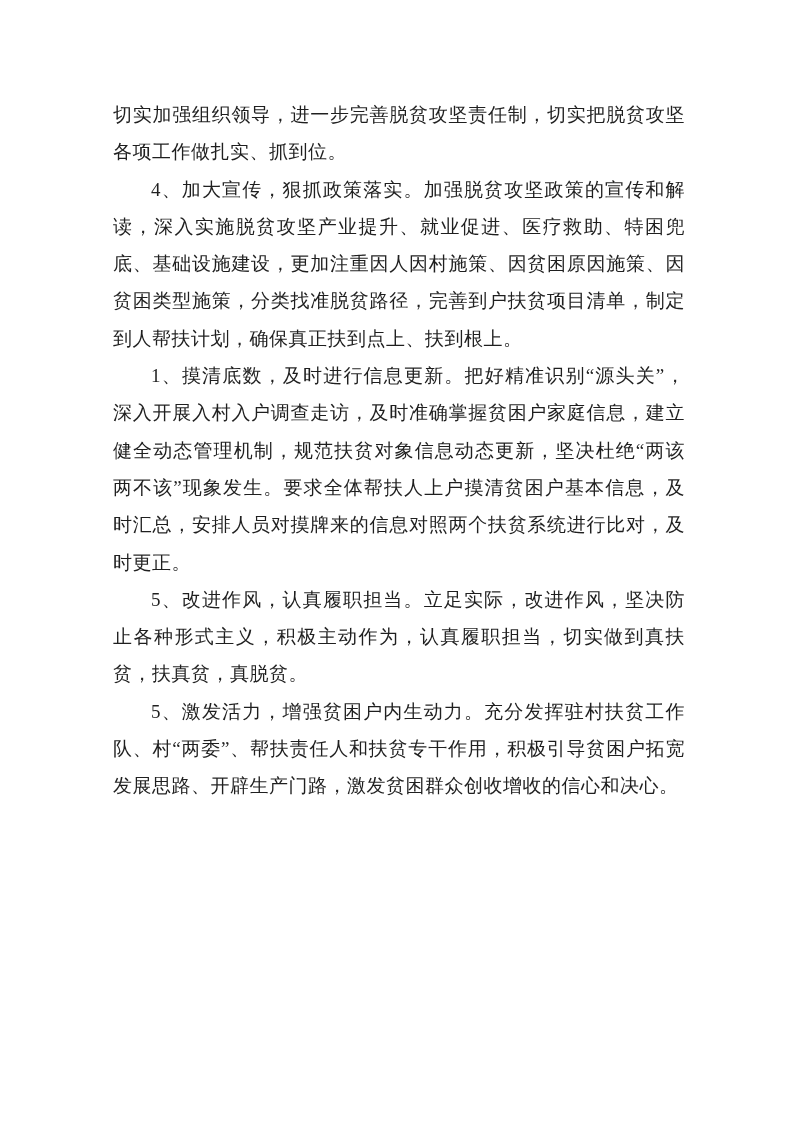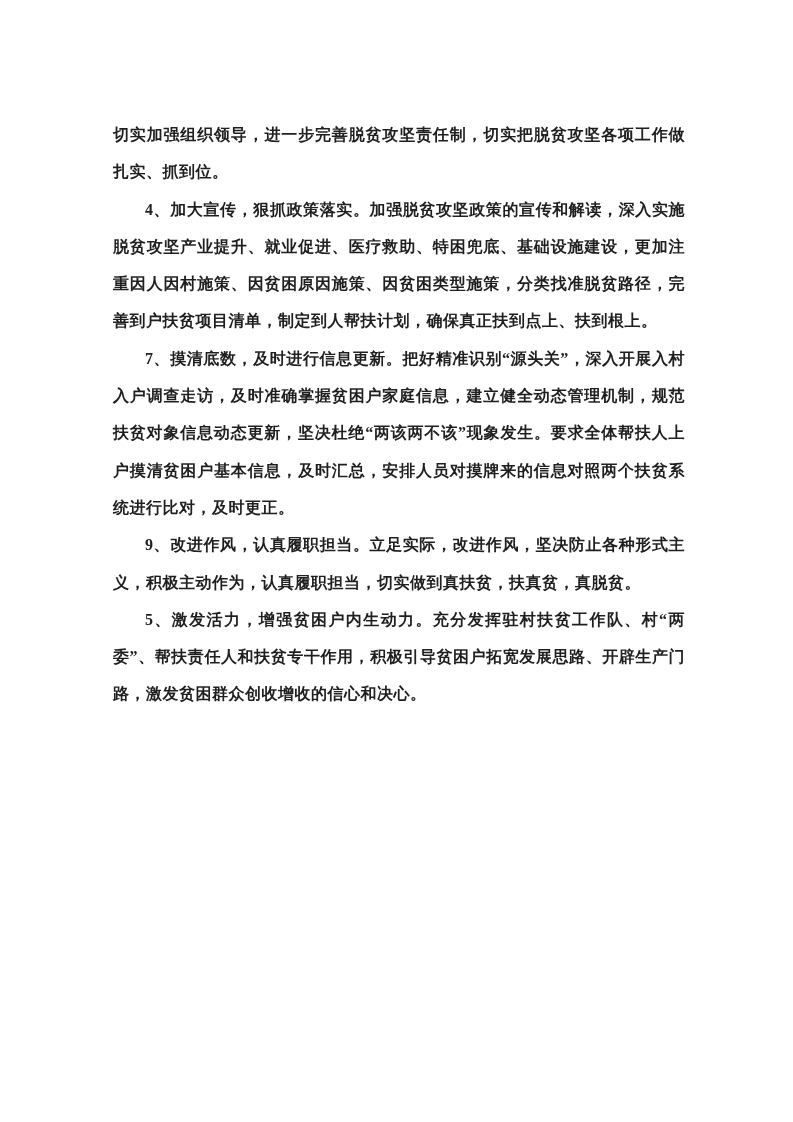--- a/index.html
+++ b/index.html
@@ -11,43 +11,42 @@
     position: relative;
     width: 793px;
     height: 1122px;
     background: #ffffff;
     overflow: hidden;
     font-family: "Liberation Serif", "DejaVu Serif", serif;
   }
   .doc-content {
     position: absolute;
     left: 113px;
-    top: 116px;
+    top: 96px;
     width: 572px;
     color: #1f1f1f;
-    font-size: 16px;
+    font-size: 19px;
     line-height: 37.3px;
     letter-spacing: 0.5px;
     text-align: justify;
     text-justify: inter-character;
-    font-weight: bold;
   }
   .doc-content p {
     margin: 0;
     padding: 0;
     text-indent: 2em;
   }
   .doc-content p.no-indent {
     text-indent: 0;
   }
 </style>
 </head>
 <body>
 
 <div class="page">
   <div class="doc-content">
     <p class="no-indent">切实加强组织领导，进一步完善脱贫攻坚责任制，切实把脱贫攻坚各项工作做扎实、抓到位。</p>
     <p>4、加大宣传，狠抓政策落实。加强脱贫攻坚政策的宣传和解读，深入实施脱贫攻坚产业提升、就业促进、医疗救助、特困兜底、基础设施建设，更加注重因人因村施策、因贫困原因施策、因贫困类型施策，分类找准脱贫路径，完善到户扶贫项目清单，制定到人帮扶计划，确保真正扶到点上、扶到根上。</p>
-    <p>7、摸清底数，及时进行信息更新。把好精准识别“源头关”，深入开展入村入户调查走访，及时准确掌握贫困户家庭信息，建立健全动态管理机制，规范扶贫对象信息动态更新，坚决杜绝“两该两不该”现象发生。要求全体帮扶人上户摸清贫困户基本信息，及时汇总，安排人员对摸牌来的信息对照两个扶贫系统进行比对，及时更正。</p>
-    <p>9、改进作风，认真履职担当。立足实际，改进作风，坚决防止各种形式主义，积极主动作为，认真履职担当，切实做到真扶贫，扶真贫，真脱贫。</p>
+    <p>1、摸清底数，及时进行信息更新。把好精准识别“源头关”，深入开展入村入户调查走访，及时准确掌握贫困户家庭信息，建立健全动态管理机制，规范扶贫对象信息动态更新，坚决杜绝“两该两不该”现象发生。要求全体帮扶人上户摸清贫困户基本信息，及时汇总，安排人员对摸牌来的信息对照两个扶贫系统进行比对，及时更正。</p>
+    <p>5、改进作风，认真履职担当。立足实际，改进作风，坚决防止各种形式主义，积极主动作为，认真履职担当，切实做到真扶贫，扶真贫，真脱贫。</p>
     <p>5、激发活力，增强贫困户内生动力。充分发挥驻村扶贫工作队、村“两委”、帮扶责任人和扶贫专干作用，积极引导贫困户拓宽发展思路、开辟生产门路，激发贫困群众创收增收的信心和决心。</p>
   </div>
 </div>
 
 </body></html>

